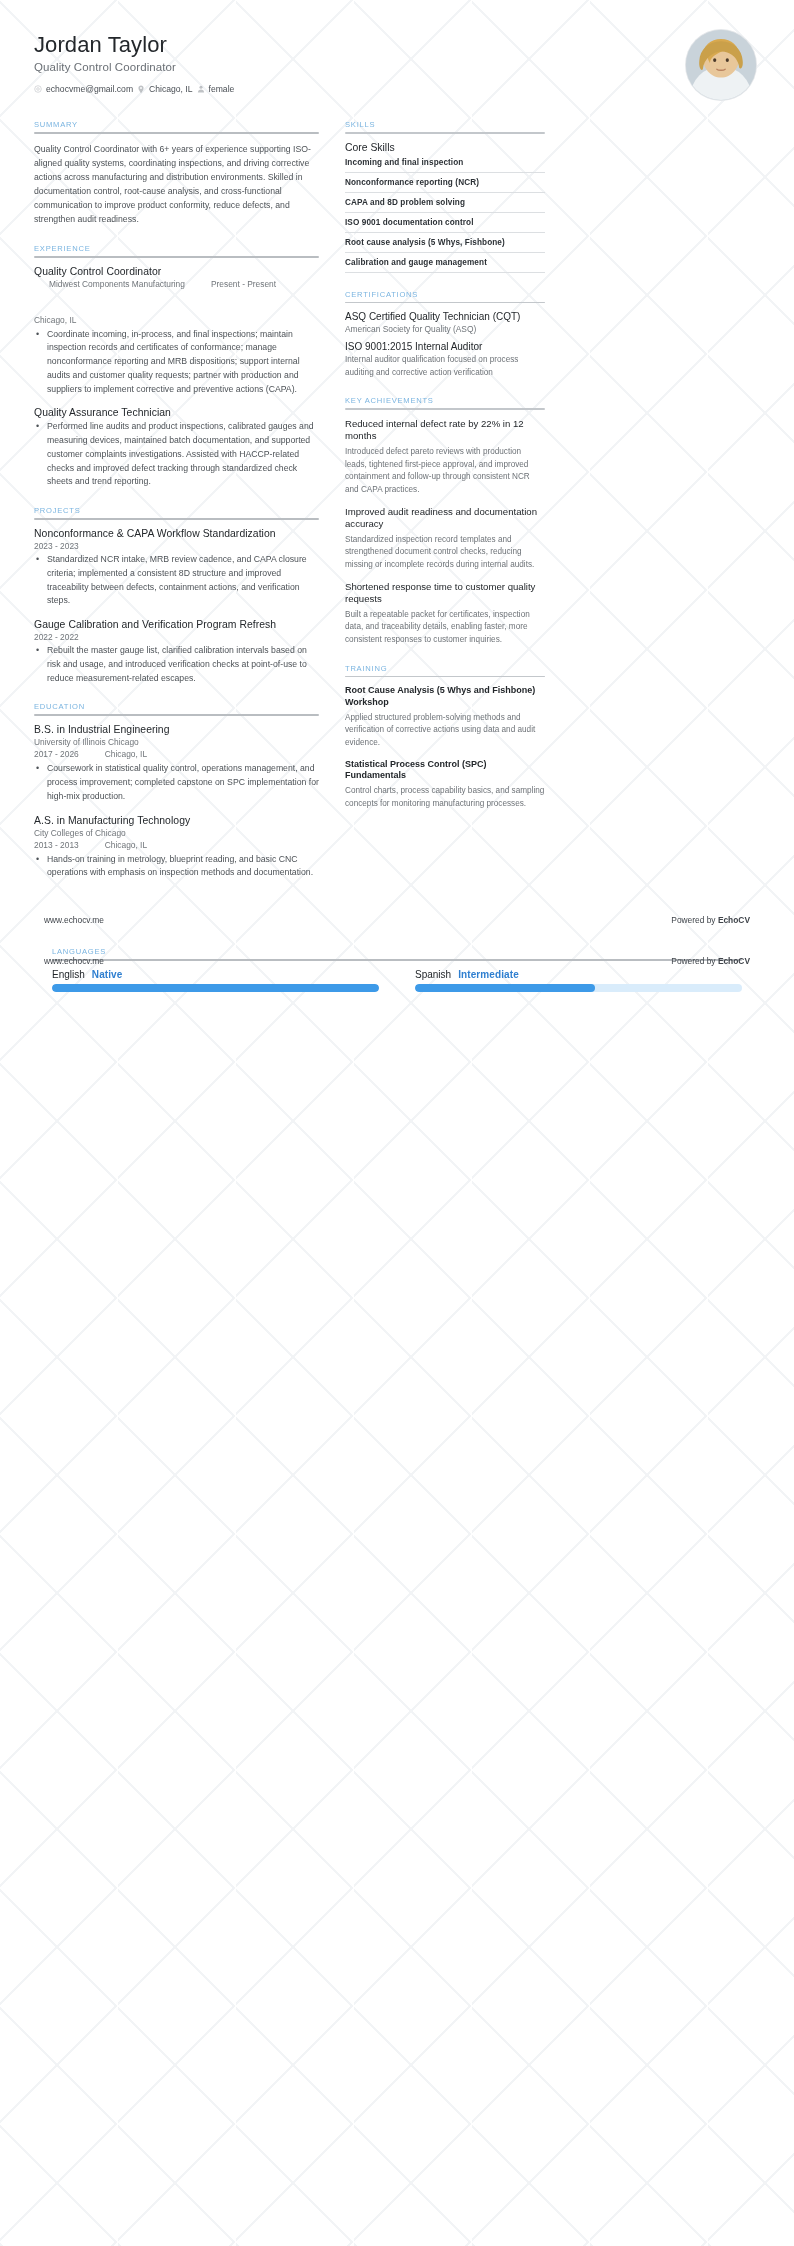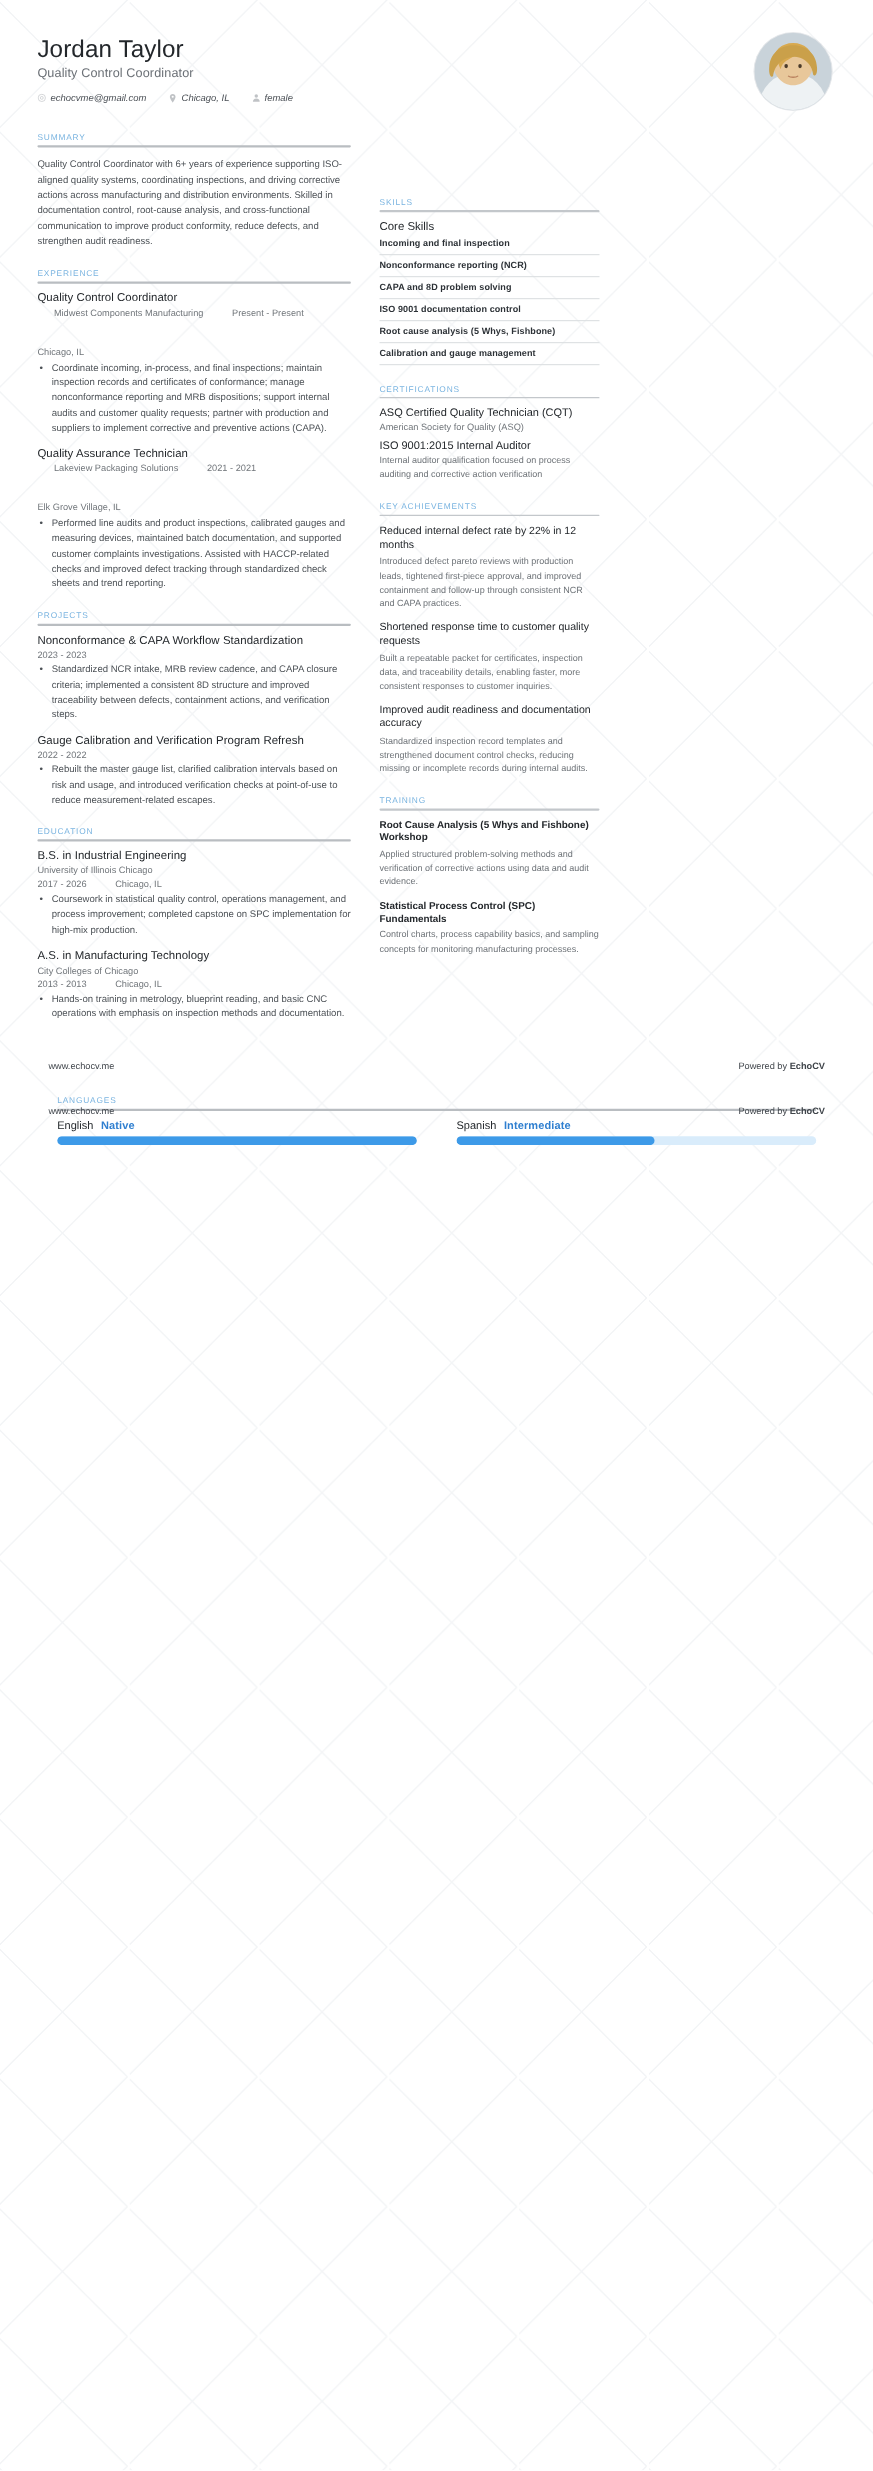--- a/index.html
+++ b/index.html
@@ -49,42 +49,41 @@
   }
   .role{
     font-size:11.5px;
     color:#6b7076;
     margin:0 0 11px 0;
     letter-spacing:.1px;
   }
   .contacts{
     display:flex;
     align-items:center;
-    gap:20px;
+    gap:4px;
     font-size:8.6px;
     color:#4a4f55;
-    font-style:italic;
   }
   .contact{display:flex;align-items:center;gap:4px;white-space:nowrap;}
   .contact svg{display:block;opacity:.55;}
   .avatar{
     width:70px;height:70px;border-radius:50%;
     overflow:hidden;flex:0 0 auto;margin-right:4px;margin-top:2px;
     box-shadow:0 0 0 1px #e3e6e9;
     background:#cfd6dc;
     position:relative;
   }
   .avatar svg{position:absolute;inset:0;width:100%;height:100%;}
 
   
   .body{
     display:flex;
     gap:26px;
     padding:14px 34px 0 34px;
-    align-items:center;
+    align-items:flex-start;
   }
   .col-left{width:285px;flex:0 0 285px;}
   .col-right{width:200px;flex:0 0 200px;}
 
   .section{margin-bottom:17px;}
   .sec-title{
     font-size:7.6px;
     letter-spacing:.75px;
     color:#7ab4e0;
     text-transform:uppercase;
@@ -310,25 +309,20 @@
               <span class="entry-dates">Present - Present</span>
               <span class="entry-loc">Chicago, IL</span>
             </div>
             <ul class="bullets">
               <li>Coordinate incoming, in-process, and final inspections; maintain inspection records and certificates of conformance; manage nonconformance reporting and MRB dispositions; support internal audits and customer quality requests; partner with production and suppliers to implement corrective and preventive actions (CAPA).</li>
             </ul>
           </div>
 
           <div class="entry">
             <div class="entry-title">Quality Assurance Technician</div>
-            <div class="entry-meta">
-              <span class="entry-org">Lakeview Packaging Solutions</span>
-              <span class="entry-dates">2021 - 2021</span>
-              <span class="entry-loc">Elk Grove Village, IL</span>
-            </div>
             <ul class="bullets">
               <li>Performed line audits and product inspections, calibrated gauges and measuring devices, maintained batch documentation, and supported customer complaints investigations. Assisted with HACCP-related checks and improved defect tracking through standardized check sheets and trend reporting.</li>
             </ul>
           </div>
         </div>
 
         <div class="section">
           <div class="sec-title">PROJECTS</div>
           <div class="sec-rule"></div>
 
@@ -408,26 +402,26 @@
         </div>
 
         <div class="section">
           <div class="sec-title">KEY ACHIEVEMENTS</div>
           <div class="sec-rule thin"></div>
           <div class="ach">
             <div class="ach-title">Reduced internal defect rate by 22% in 12 months</div>
             <div class="ach-desc">Introduced defect pareto reviews with production leads, tightened first-piece approval, and improved containment and follow-up through consistent NCR and CAPA practices.</div>
           </div>
           <div class="ach">
+            <div class="ach-title">Improved audit readiness and documentation accuracy</div>
+            <div class="ach-desc">Standardized inspection record templates and strengthened document control checks, reducing missing or incomplete records during internal audits.</div>
+          </div>
+          <div class="ach">
             <div class="ach-title">Shortened response time to customer quality requests</div>
             <div class="ach-desc">Built a repeatable packet for certificates, inspection data, and traceability details, enabling faster, more consistent responses to customer inquiries.</div>
-          </div>
-          <div class="ach">
-            <div class="ach-title">Improved audit readiness and documentation accuracy</div>
-            <div class="ach-desc">Standardized inspection record templates and strengthened document control checks, reducing missing or incomplete records during internal audits.</div>
           </div>
         </div>
 
         <div class="section">
           <div class="sec-title">TRAINING</div>
           <div class="sec-rule thin"></div>
           <div class="tr">
             <div class="tr-title">Root Cause Analysis (5 Whys and Fishbone) Workshop</div>
             <div class="tr-desc">Applied structured problem-solving methods and verification of corrective actions using data and audit evidence.</div>
           </div>

